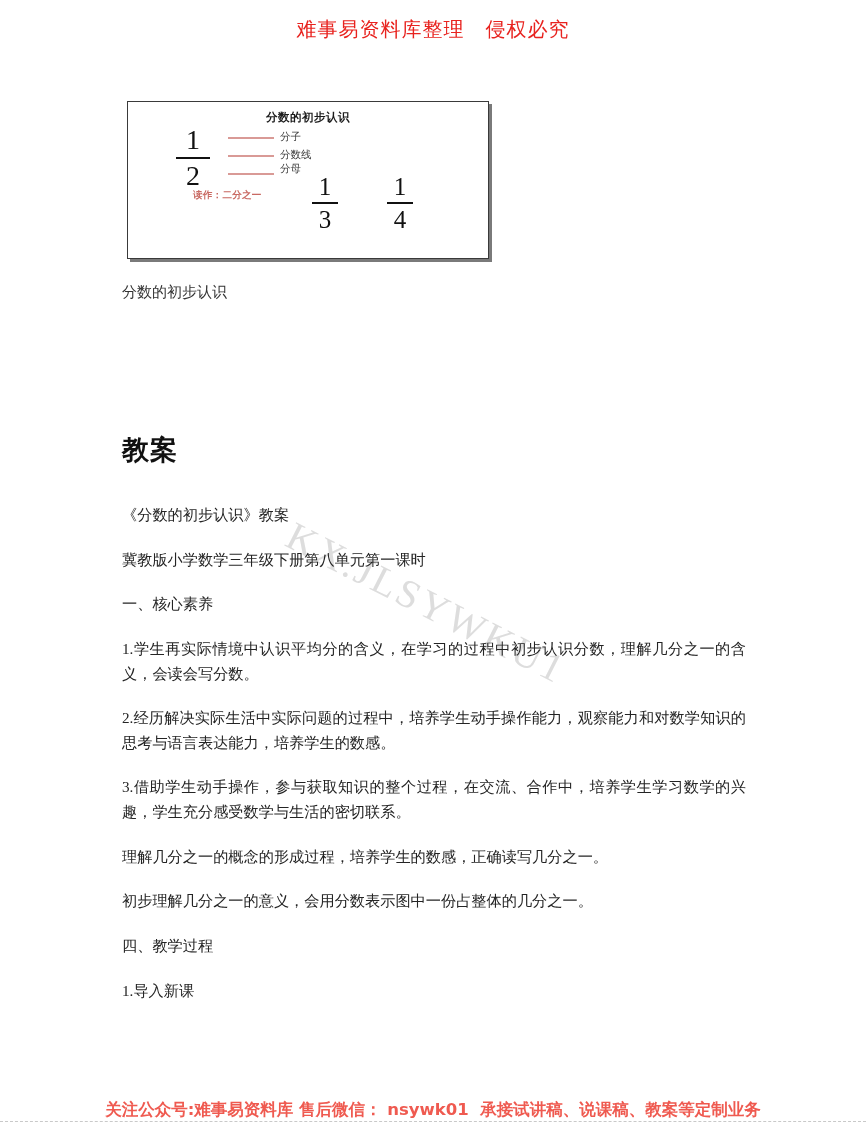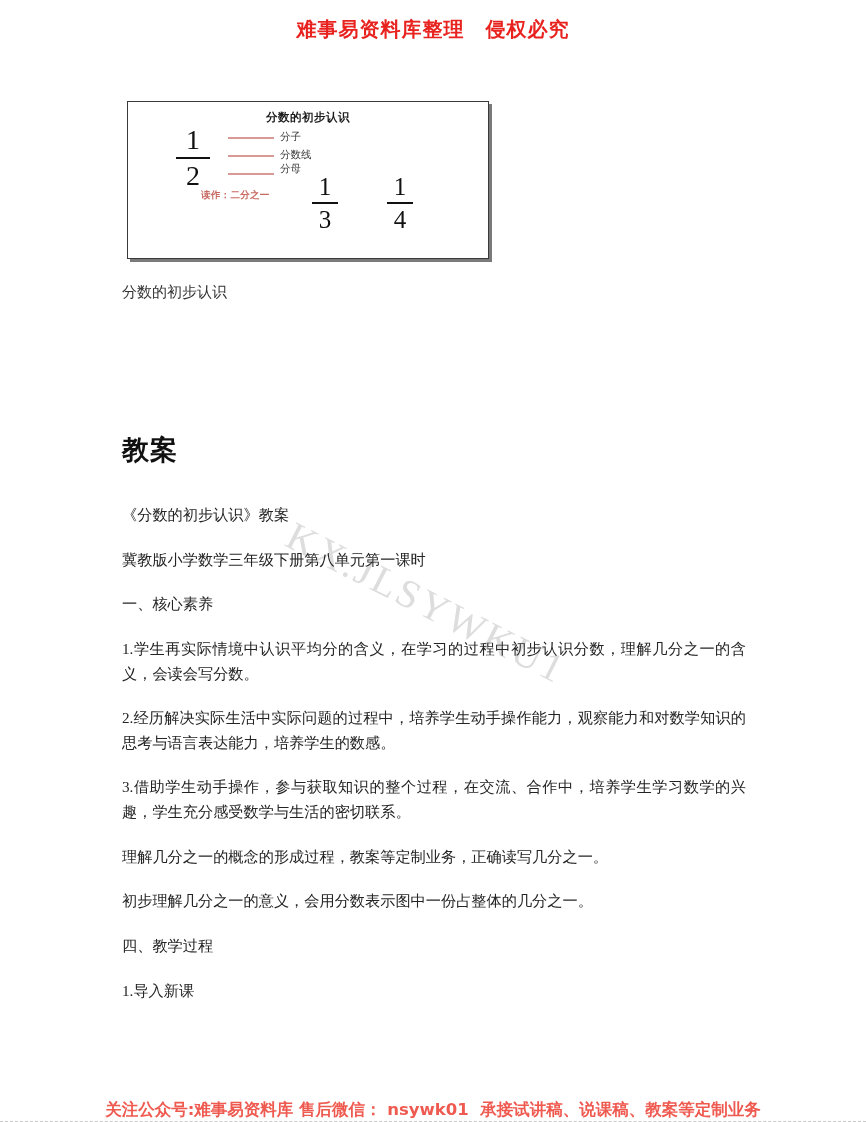--- a/index.html
+++ b/index.html
@@ -22,21 +22,21 @@
     top: 0;
     left: 0;
     width: 866px;
     height: 58px;
     display: flex;
     align-items: center;
     justify-content: center;
   }
   .top-banner-text {
     font-family: "DejaVu Sans", "Liberation Sans", sans-serif;
-    font-weight: bold;
+    font-weight: normal;
     font-size: 20px;
     letter-spacing: 1px;
     color: #e8231f;
     white-space: pre;
   }
 
   
   .figure-wrap {
     position: absolute;
     left: 127px;
@@ -116,21 +116,20 @@
 
   .read-as {
     position: absolute;
     left: 65px;
     top: 87px;
     font-size: 9.5px;
     font-weight: bold;
     color: #c96a63;
     letter-spacing: .3px;
     white-space: nowrap;
-    margin-left: 8px;
   }
 
   
   .fig-caption {
     position: absolute;
     left: 122px;
     top: 283px;
     font-size: 15px;
     color: #333333;
   }
@@ -248,21 +247,21 @@
 
 <div class="watermark">KX.JLSYWKU1</div>
 
 <div class="body-area">
   <p class="para">《分数的初步认识》教案</p>
   <p class="para">冀教版小学数学三年级下册第八单元第一课时</p>
   <p class="para">一、核心素养</p>
   <p class="para">1.学生再实际情境中认识平均分的含义，在学习的过程中初步认识分数，理解几分之一的含义，会读会写分数。</p>
   <p class="para">2.经历解决实际生活中实际问题的过程中，培养学生动手操作能力，观察能力和对数学知识的思考与语言表达能力，培养学生的数感。</p>
   <p class="para">3.借助学生动手操作，参与获取知识的整个过程，在交流、合作中，培养学生学习数学的兴趣，学生充分感受数学与生活的密切联系。</p>
-  <p class="para">理解几分之一的概念的形成过程，教案等定制业务，正确读写几分之一。</p>
+  <p class="para">理解几分之一的概念的形成过程，培养学生的数感，正确读写几分之一。</p>
   <p class="para">初步理解几分之一的意义，会用分数表示图中一份占整体的几分之一。</p>
   <p class="para">四、教学过程</p>
   <p class="para">1.导入新课</p>
 </div>
 
 <div class="bottom-banner">
   <span class="bottom-banner-text">关注公众号:难事易资料库 售后微信： nsywk01  承接试讲稿、说课稿、教案等定制业务</span>
 </div>
 
 </body></html>

